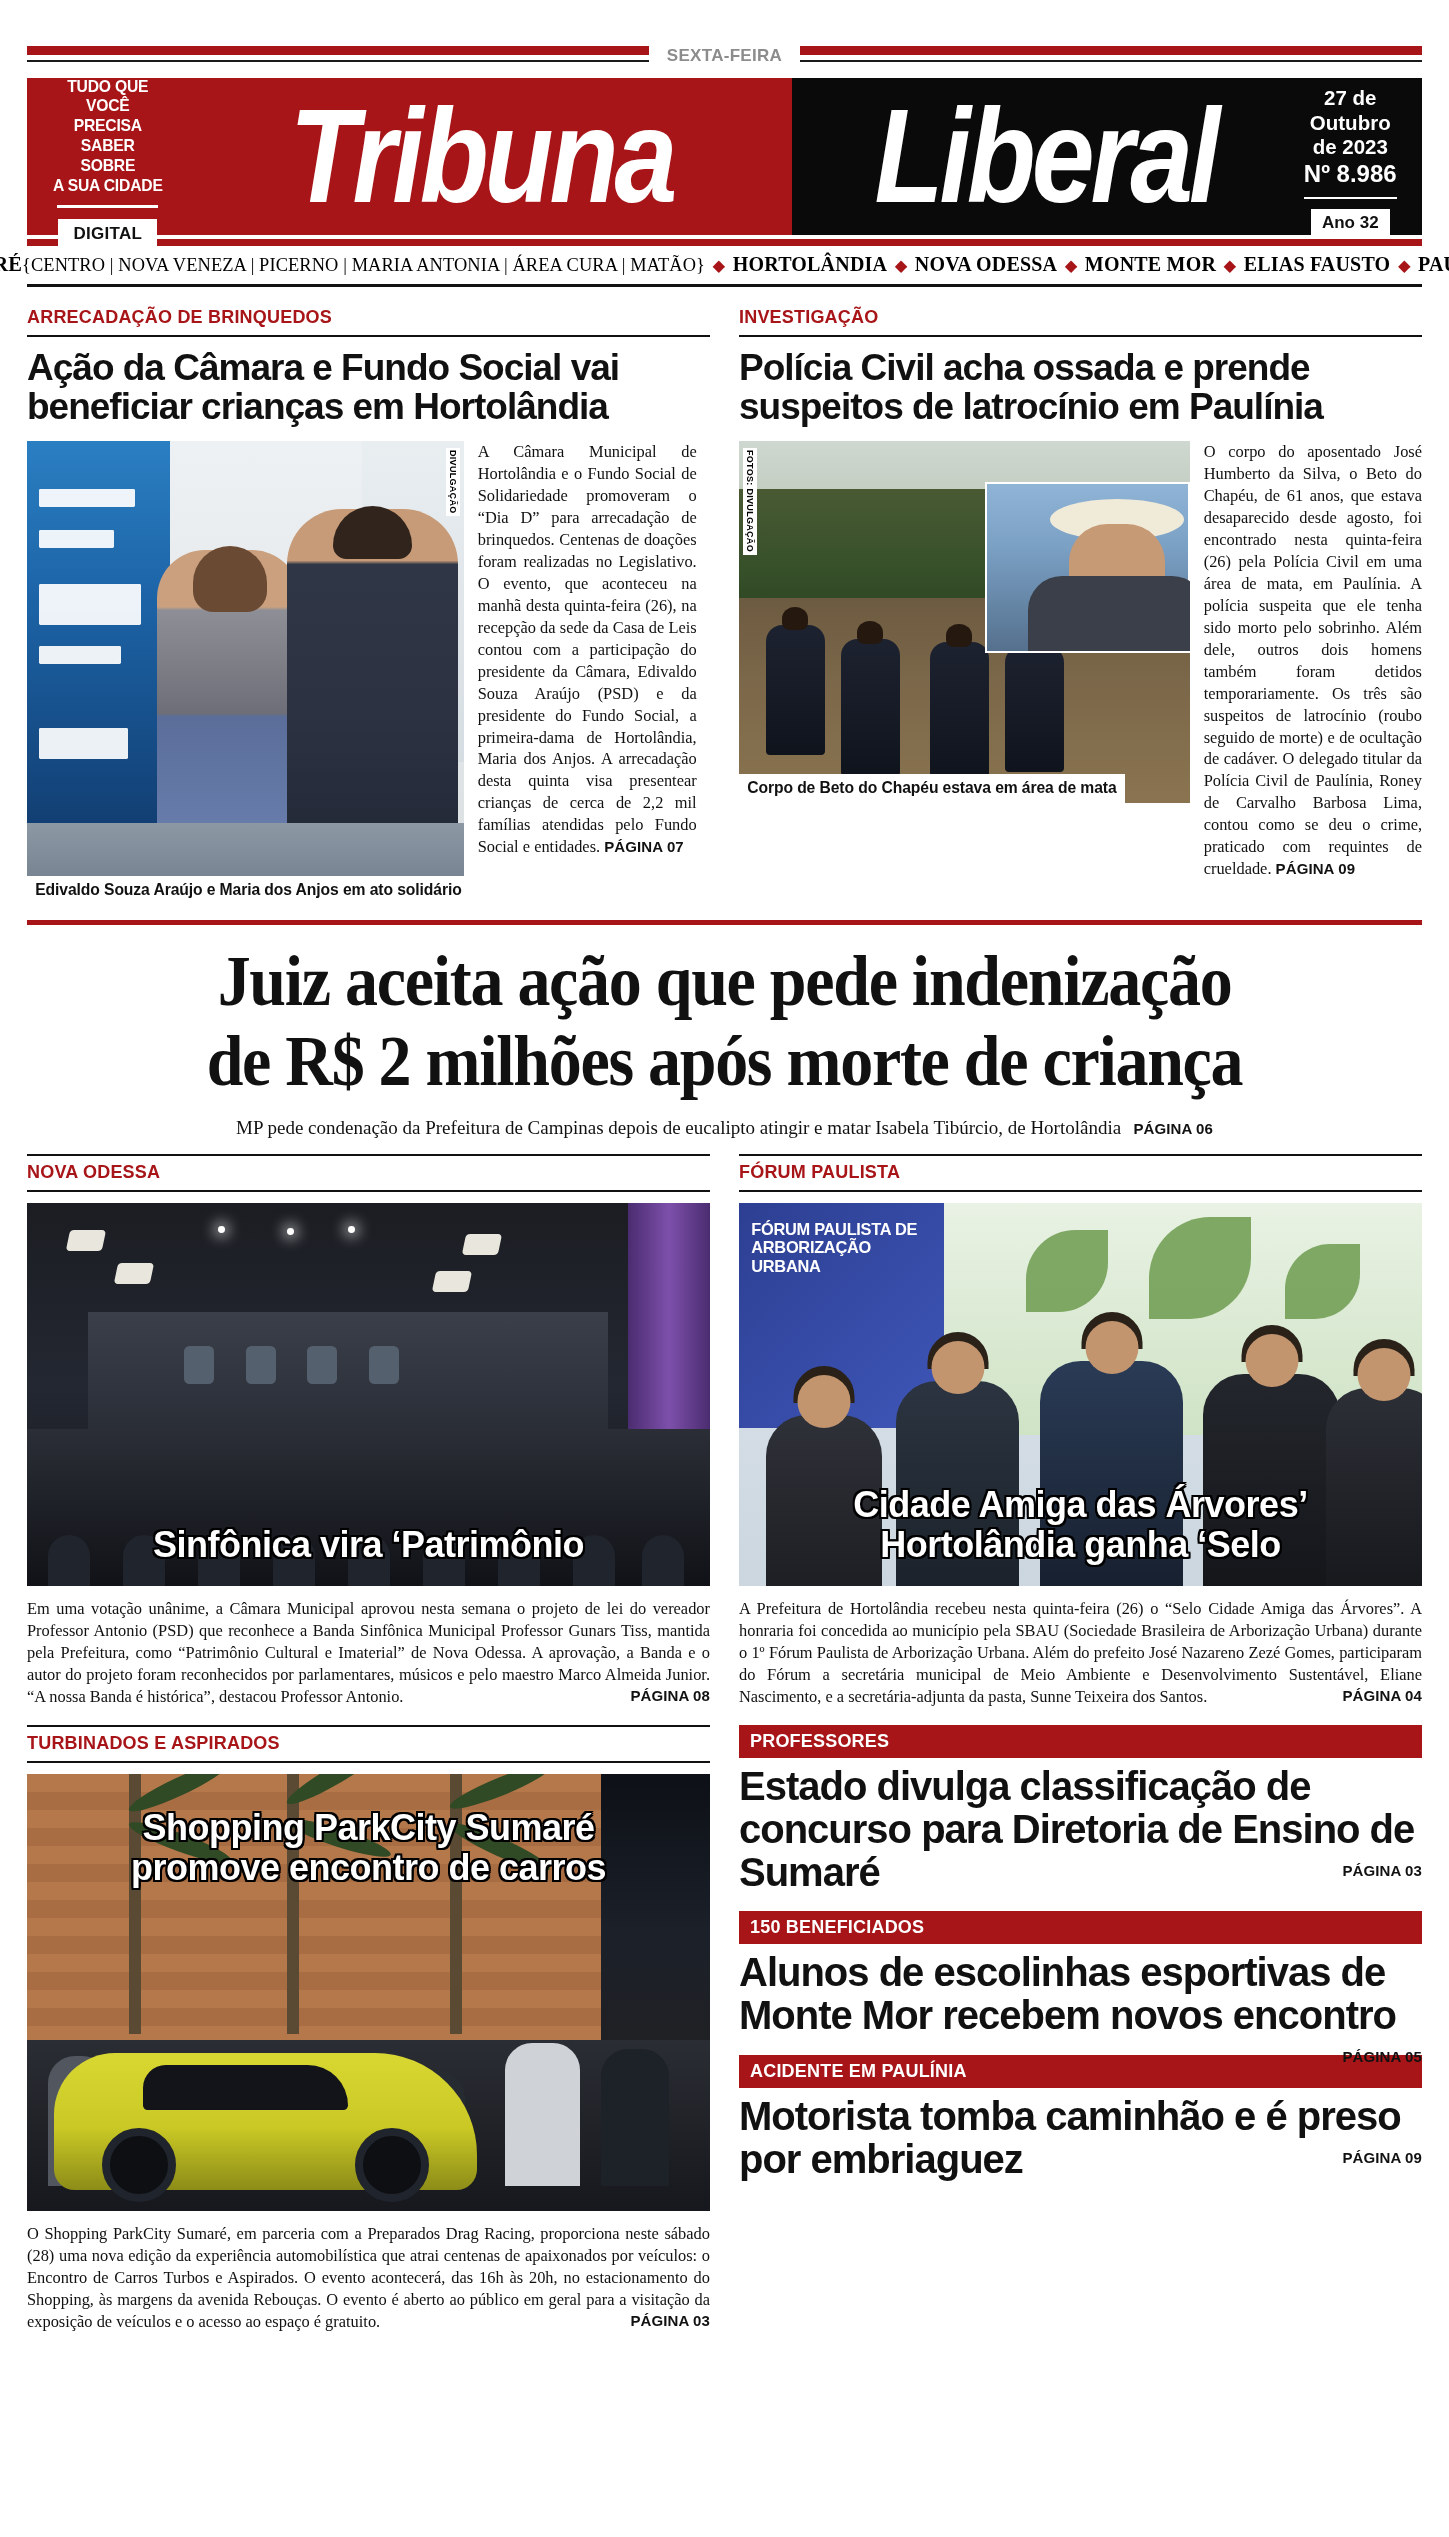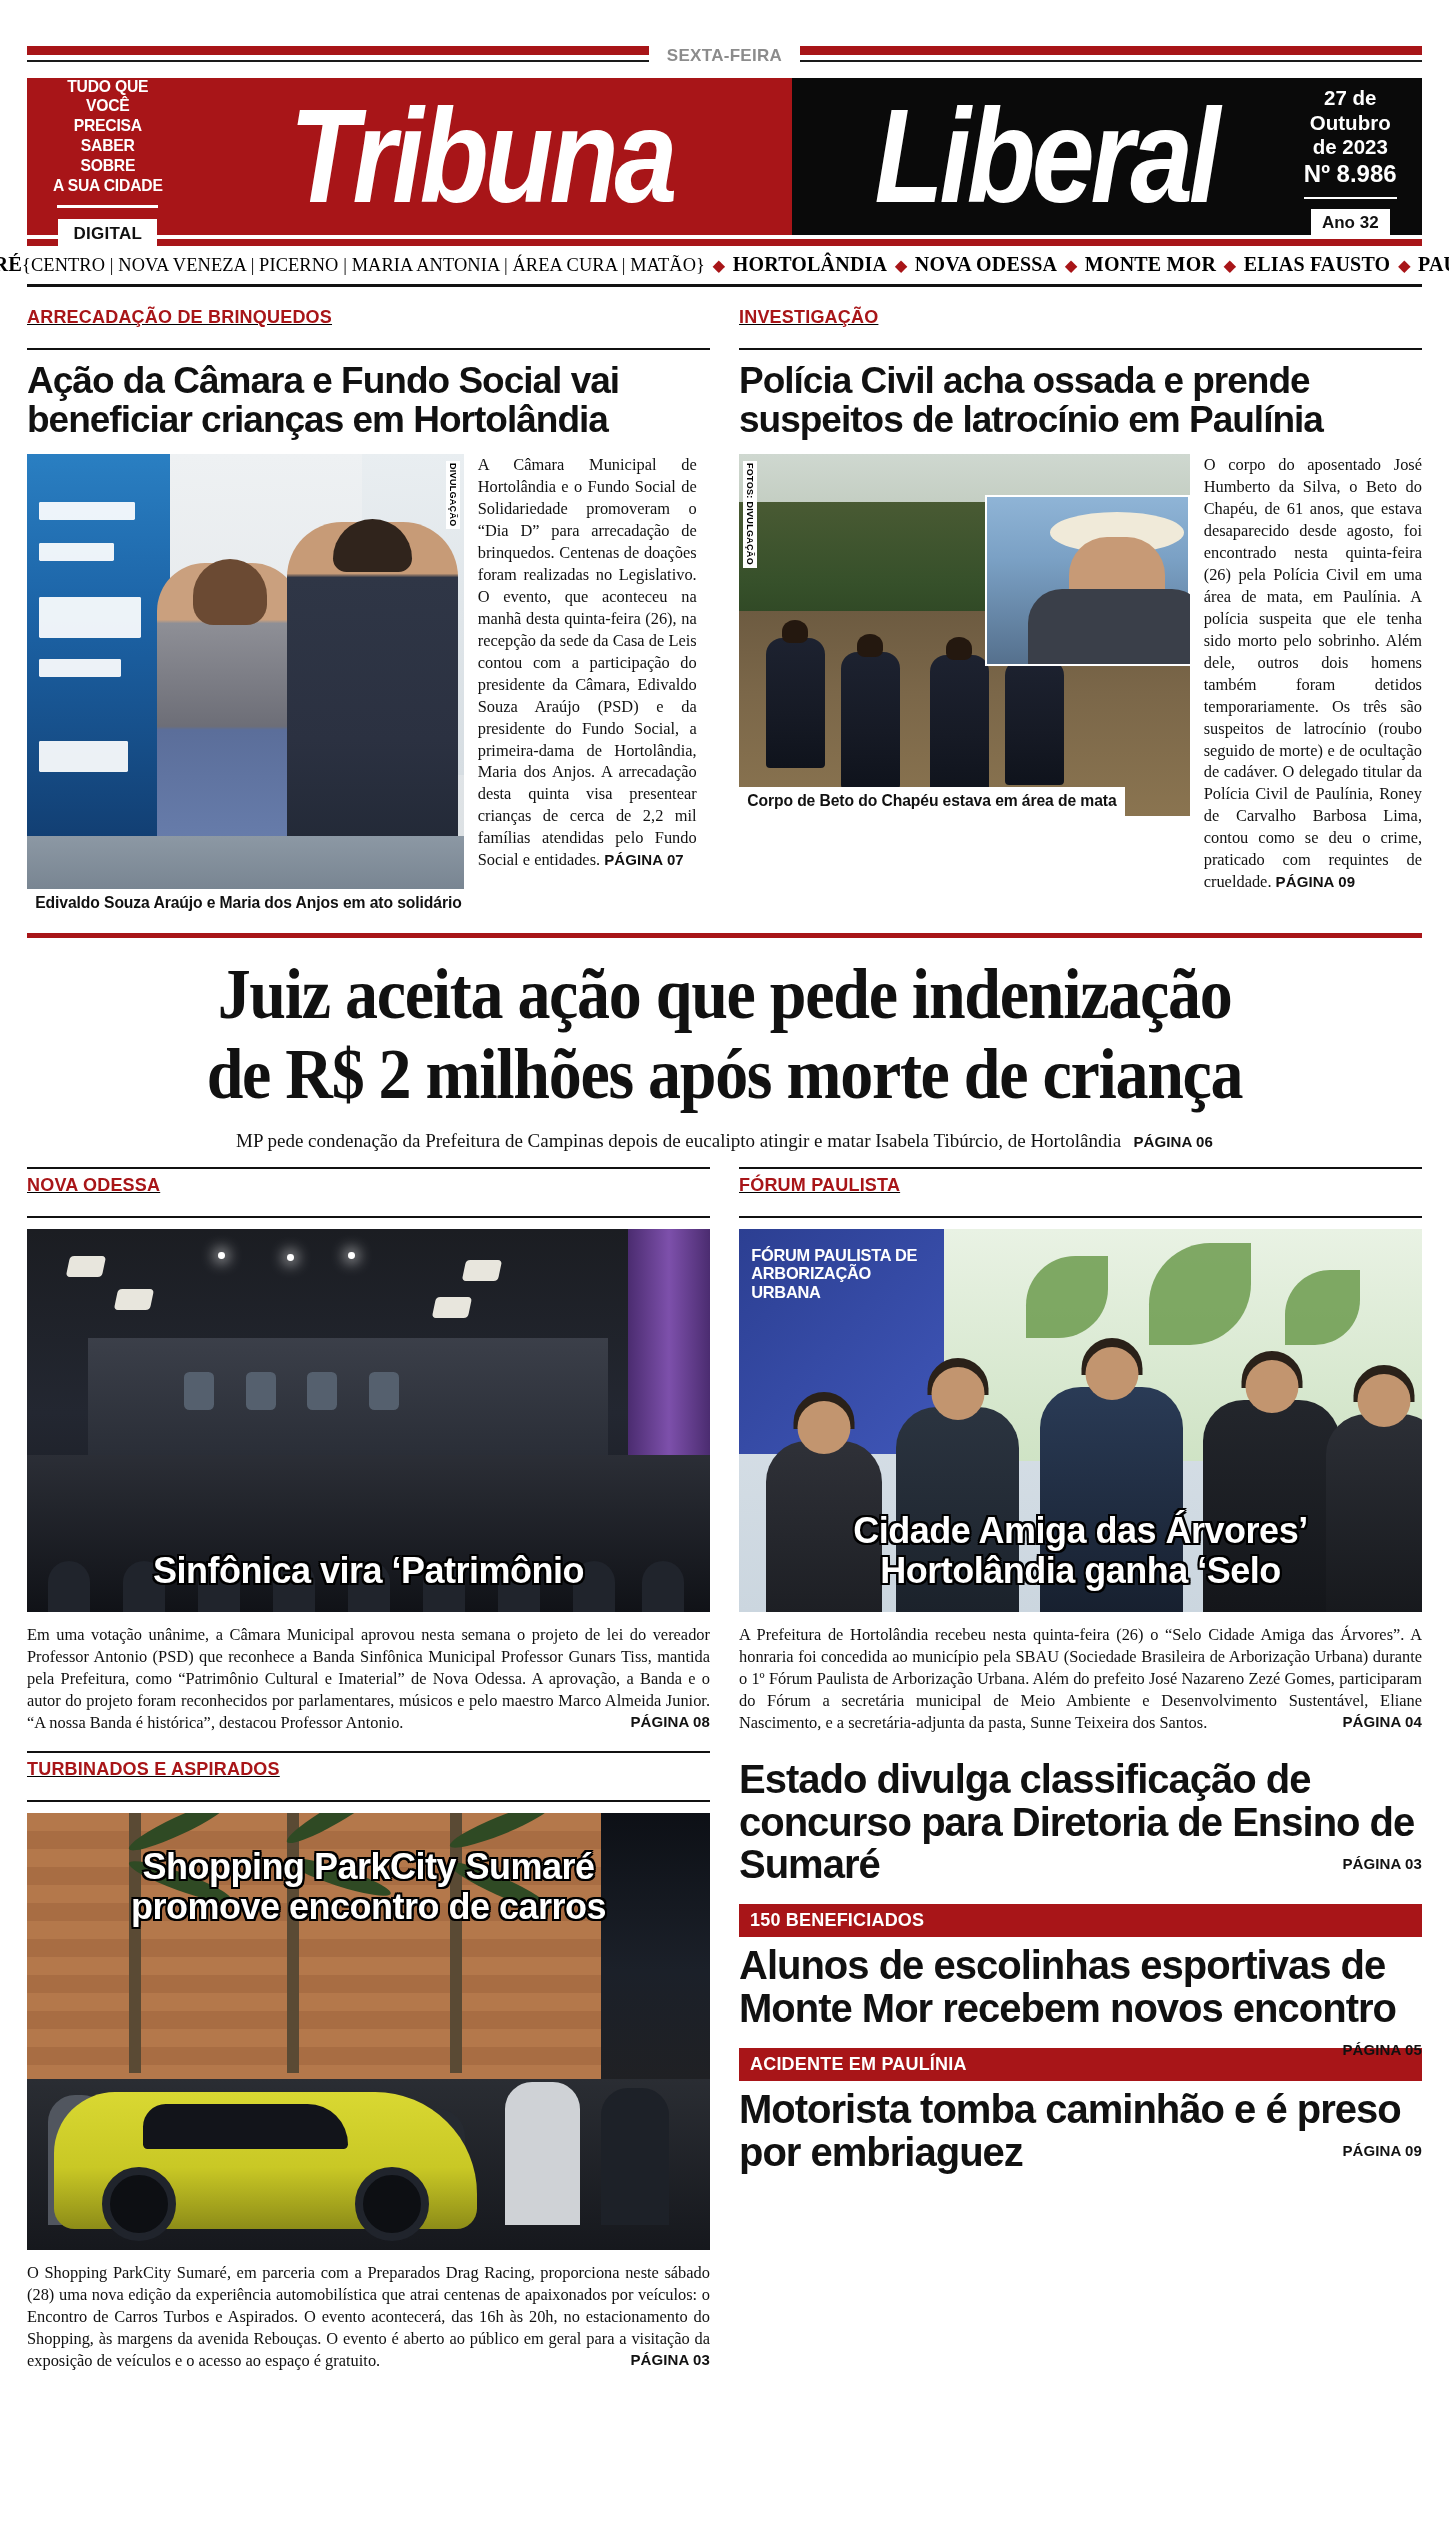--- a/index.html
+++ b/index.html
@@ -136,21 +136,21 @@
     gap: 0;
     font-family: "Liberation Serif", serif;
     white-space: nowrap;
   }
   .cn-diamond { color: #a81518; font-size: 16.4px; padding: 0 7.5px; }
   .cn-main { font-weight: bold; font-size: 20.5px; letter-spacing: 0.2px; }
   .cn-sub { font-size: 18.4px; letter-spacing: 0.1px; }
   .cn-city { font-weight: bold; font-size: 20px; letter-spacing: 0.2px; }
 
   
-  .kicker-wrap { border-bottom: 2.7px solid #111; padding-bottom: 17px; text-decoration: underline; }
+  .kicker-wrap { border-bottom: 2.7px solid #111; padding-bottom: 4px; }
   .kicker {
     color: #a81518; font-weight: bold; font-size: 18px;
     letter-spacing: 0.2px; padding: 4.8px 0 2.7px;
   }
   .kicker-bar {
     background: #a81518; color: #fff; font-weight: bold; font-size: 18px;
     padding: 6.1px 11px; letter-spacing: 0.2px;
   }
   .rule-red { height: 5.5px; background: #a81518; }
   .rule-thin { height: 2px; background: #111; }
@@ -577,20 +577,21 @@
       </div>
       <div class="body-txt" style="margin-top:12.3px">
         <span>O Shopping ParkCity Sumaré, em parceria com a Preparados Drag Racing, proporciona neste sábado (28) uma nova edição da experiência automobilística que atrai centenas de apaixonados por veículos: o Encontro de Carros Turbos e Aspirados. O evento acontecerá, das 16h às 20h, no estacionamento do Shopping, às margens da avenida Rebouças. O evento é aberto ao público em geral para a visitação da exposição de veículos e o acesso ao espaço é gratuito.</span>
         <span class="pagref" style="float:right">PÁGINA 03</span>
       </div>
     </div>
 
     <div class="botright">
 
       <div>
+        <div class="kicker-bar">PROFESSORES</div>
         <div class="hl br-hl">
           <span class="hl-inline">Estado divulga classificação de concurso para Diretoria de Ensino de Sumaré</span>
           <span class="pagref" style="float:right;margin-top:12.3px">PÁGINA 03</span>
         </div>
       </div>
 
       <div style="margin-top:18px">
         <div class="kicker-bar">150 BENEFICIADOS</div>
         <div class="hl br-hl">
           <span class="hl-inline">Alunos de escolinhas esportivas de Monte Mor recebem novos encontro</span>

